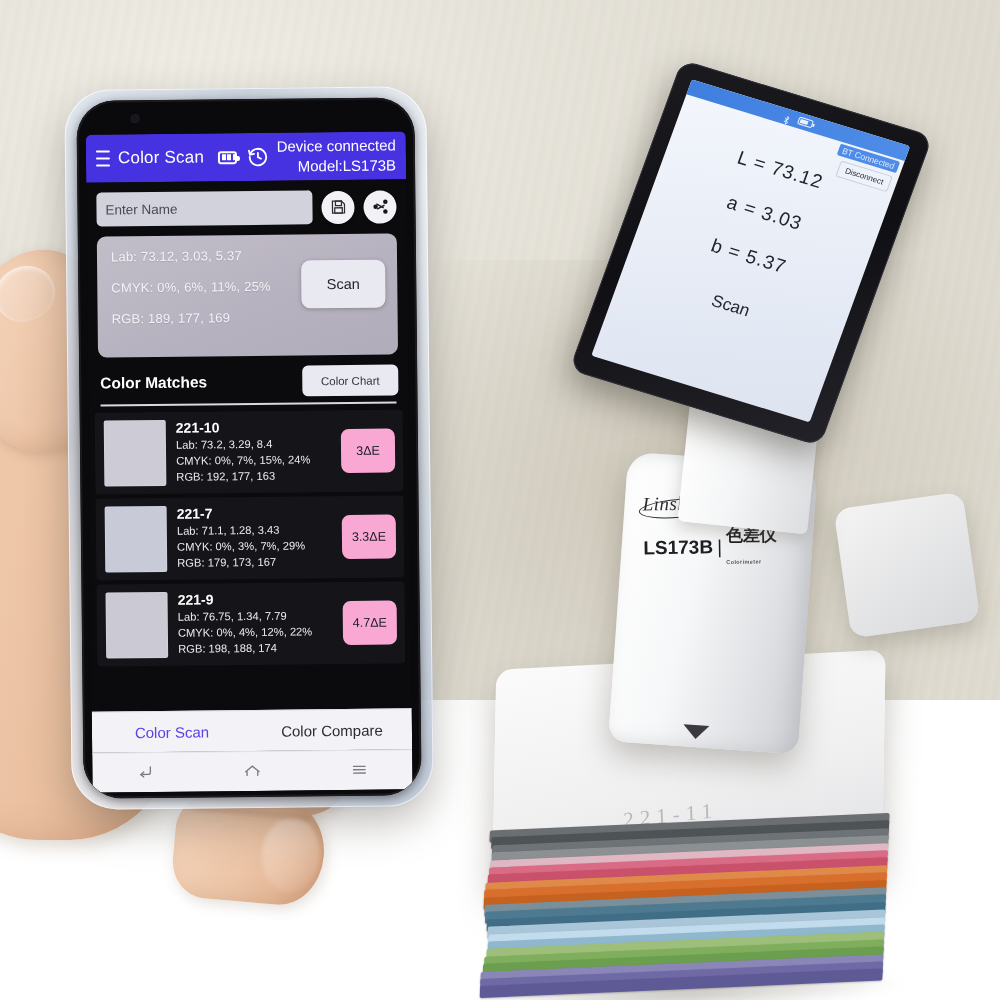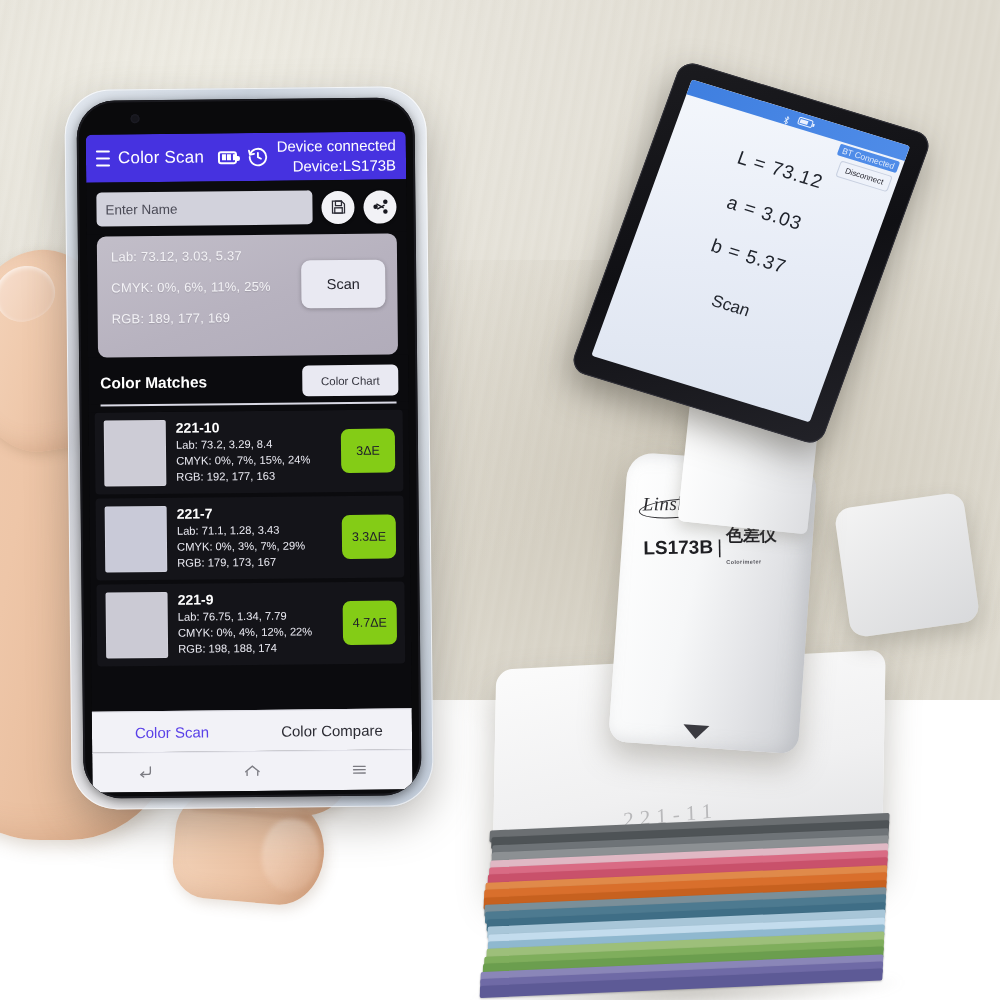--- a/index.html
+++ b/index.html
@@ -195,21 +195,21 @@
     background: #141419; border-radius: 4px;
     padding: 8px 8px 8px 9px; margin-bottom: 4px;
     position: relative;
   }
   .swatch { width: 62px; height: 66px; border-radius: 2px; flex: 0 0 62px; box-shadow: inset 0 0 0 1px rgba(255,255,255,0.12); }
   .match-info { flex: 1; min-width: 0; }
   .match-name { color:#fff; font-size: 14px; font-weight: 700; margin-bottom: 2px; }
   .match-line { color:#eaeaf2; font-size: 11.2px; line-height: 1.42; white-space: nowrap; }
   .de-badge {
     flex: 0 0 auto; width: 54px; height: 44px; border-radius: 8px;
-    background: #84cc16; color:#20202a; font-size: 12.5px;
+    background: #f9a8d4; color:#20202a; font-size: 12.5px;
     display:flex; align-items:center; justify-content:center;
   }
 
   
   .tabbar {
     flex: 0 0 auto; background:#f2f2f7;
     display:flex; align-items:center; padding: 12px 0 11px 0;
     border-top: 1px solid #e0e0e8;
   }
   .tab { flex:1; text-align:center; font-size: 15px; cursor:pointer; }
@@ -402,21 +402,21 @@
           <span class="hist-icon">
             <svg viewBox="0 0 24 24" width="22" height="22" fill="none" stroke="#ffffff" stroke-width="2" stroke-linecap="round">
               <path d="M3.5 9.2A9 9 0 1 1 3 12"></path>
               <polyline points="2.2,5 3.3,9.5 7.8,8.6"></polyline>
               <polyline points="12,7.6 12,12.2 15.3,14"></polyline>
             </svg>
           </span>
 
           <div class="conn-block">
             <div class="conn-line">Device connected</div>
-            <div class="conn-line">Device:LS173B</div>
+            <div class="conn-line">Model:LS173B</div>
           </div>
         </div>
 
         <div class="name-row">
           <input class="name-input" type="text" placeholder="Enter Name" style="">
           <div class="circ-btn">
             <svg viewBox="0 0 24 24" width="18" height="18" fill="none" stroke="#2c2c36" stroke-width="1.7">
               <path d="M4 4h12l4 4v12H4z"></path>
               <rect x="8" y="4" width="8" height="6"></rect>
               <rect x="7" y="13" width="10" height="7"></rect>

